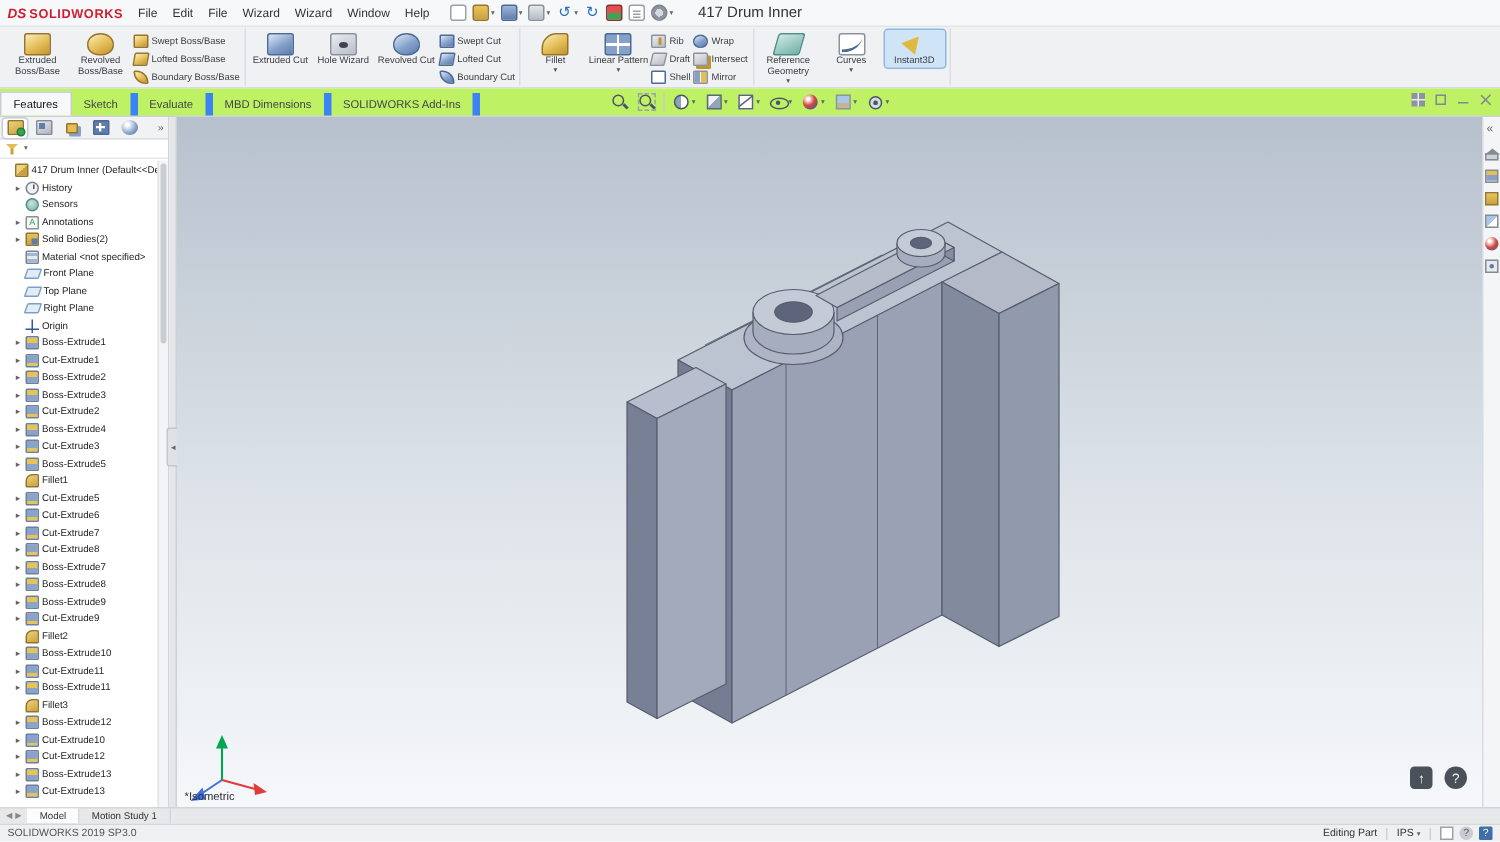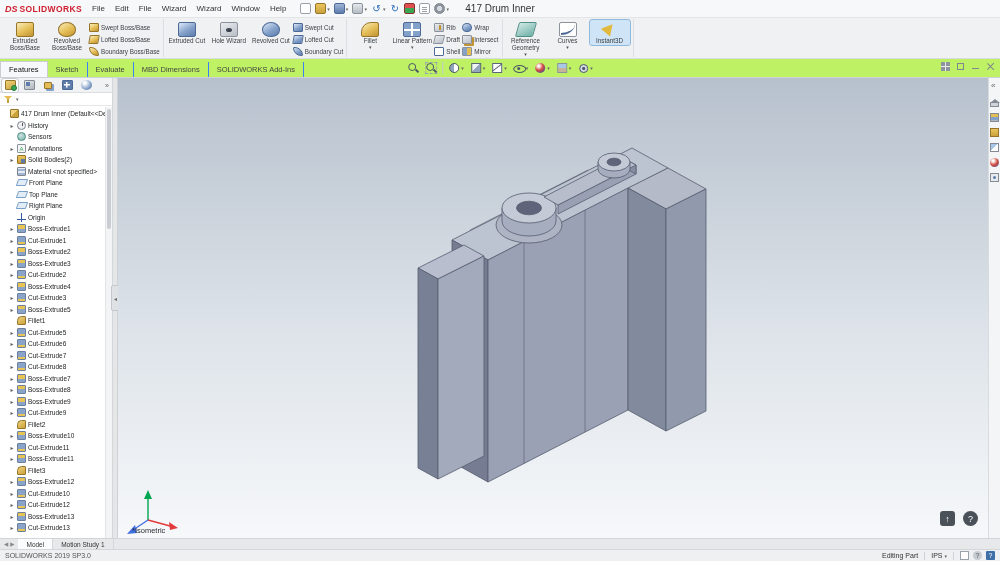--- a/index.html
+++ b/index.html
@@ -64,21 +64,21 @@
   .rbtn{display:flex;flex-direction:column;align-items:center;width:40px;padding:2px 0 0;border-radius:2px}
   .rlb{font-size:6.3px;line-height:6.8px;text-align:center;color:#3c4043;margin-top:1px}
   .ract{background:#cfe4f7;outline:1px solid #8fb8dd}
   .rcol{display:flex;flex-direction:column;gap:1px;padding-top:2px}
   .rsm{display:flex;align-items:center;gap:2px;font-size:6.3px;color:#3c4043;height:11px}
   .rdd{font-size:5px;color:#555;line-height:5px}
 
   
   .tabstrip{position:absolute;top:59px;height:19px;left:0;right:0;background:#bef264;border-bottom:1px solid #cfd2d5}
   .ctabs{position:absolute;left:0;top:0;bottom:0;display:flex;align-items:flex-end}
-  .ctab{font-size:7.5px;padding:3px 8px;color:#444;border-right:1px solid #3b82f6}
+  .ctab{font-size:7.5px;padding:3px 8px;color:#444;border-right:5px solid #3b82f6}
   .ctab.active{background:#f7f8f9;border:1px solid #c9ccd0;border-bottom:none;color:#111}
   .headsup{position:absolute;left:50%;top:2px;transform:translateX(-50%);display:flex;align-items:center;gap:4px}
   .hubtn{display:flex;align-items:center;gap:1px;padding:1px;border-radius:2px}
   .husep{width:1px;height:12px;background:#c6c9cc}
   .hic{width:12px;height:12px;position:relative;flex:none}
   .hu-zoom-fit::before,.hu-zoom-area::before{content:"";position:absolute;left:1px;top:1px;width:6px;height:6px;border:1.4px solid #4a5568;border-radius:50%}
   .hu-zoom-fit::after,.hu-zoom-area::after{content:"";position:absolute;left:8px;top:8px;width:4px;height:1.6px;background:#4a5568;transform:rotate(45deg)}
   .hu-zoom-area{outline:1px dashed #9aa3ad;outline-offset:-1px}
   .hu-section-view::before{content:"";position:absolute;inset:1px;border-radius:50%;border:1px solid #4a5568;background:linear-gradient(90deg,#8da2bd 50%,#fff 50%)}
   .hu-view-orientation::before{content:"";position:absolute;inset:1px;background:linear-gradient(135deg,#eef1f5 45%,#93a5bd 45%);border:1px solid #5a6578}
@@ -151,21 +151,21 @@
   .ti-fillet{background:linear-gradient(150deg,#f0d27c,#caa23c);border:1px solid #96742a;border-radius:50% 1px 1px 1px}
   .pscroll{position:absolute;top:29px;bottom:0;right:0;width:7px;background:#f3f4f5;border-left:1px solid #e2e4e6}
   .pthumb{position:absolute;top:2px;left:1px;width:4px;height:120px;background:#c9cdd2;border-radius:2px}
 
   .splitter{position:absolute;left:113px;top:78px;width:5px;bottom:23px;background:#e4e6e8;border-right:1px solid #cfd2d5}
   .spgrip{position:absolute;top:45%;left:-2px;width:9px;height:26px;background:#dfe2e5;border:1px solid #c4c7cb;border-radius:2px;font-size:6px;display:flex;align-items:center;justify-content:center;color:#666}
 
   
   .viewport{position:absolute;left:118px;top:78px;right:12px;bottom:23px;background:linear-gradient(180deg,#b7c1cd 0%,#dde3e9 55%,#f6f8fa 100%);overflow:hidden}
   .viewport svg{position:absolute;inset:0}
-  .viewlabel{position:absolute;left:14px;bottom:3px;font-size:7.5px;color:#2b2e33}
+  .viewlabel{position:absolute;left:5px;bottom:3px;font-size:7.5px;color:#2b2e33}
   .vpicons{position:absolute;right:10px;bottom:12px;display:flex;gap:8px}
   .vpic{width:15px;height:15px;color:#fff;font-size:9px;display:flex;align-items:center;justify-content:center;background:#4b5158}
   .vp-feedback{border-radius:3px}
   .vp-help-bubble{border-radius:50%}
 
   .taskstrip{position:absolute;right:0;top:78px;width:12px;bottom:23px;background:#f4f5f6;border-left:1px solid #d9dcdf;display:flex;flex-direction:column;align-items:center;gap:6px;padding-top:5px}
   .tpic{width:9px;height:9px;position:relative;flex:none}
   .tp-expand-pane::after{content:"\00AB";position:absolute;left:1px;top:-2px;font-size:8px;color:#666}
   .tp-solidworks-resources{background:#cfd4da;border:1px solid #848b94;height:5px;margin-top:4px}
   .tp-solidworks-resources::before{content:"";position:absolute;left:-1.5px;top:-4px;border-left:5px solid transparent;border-right:5px solid transparent;border-bottom:4px solid #848b94}

